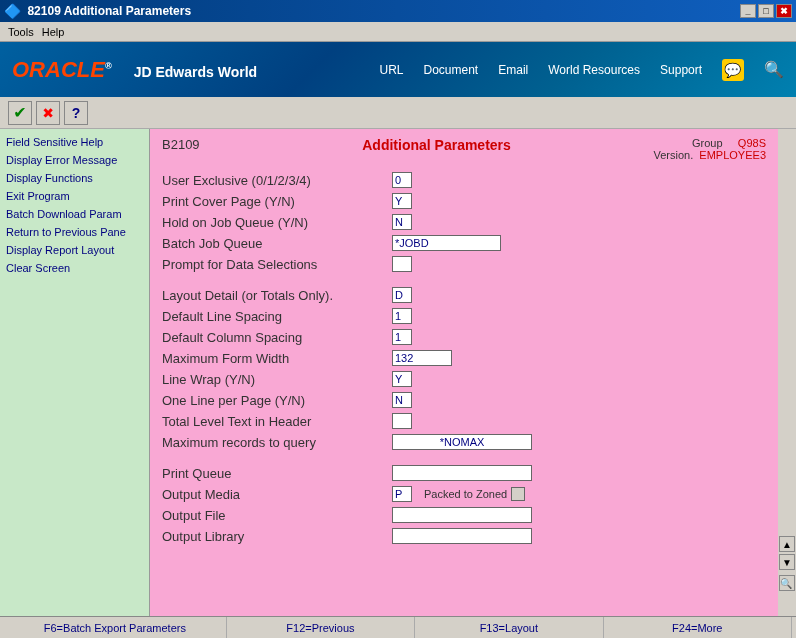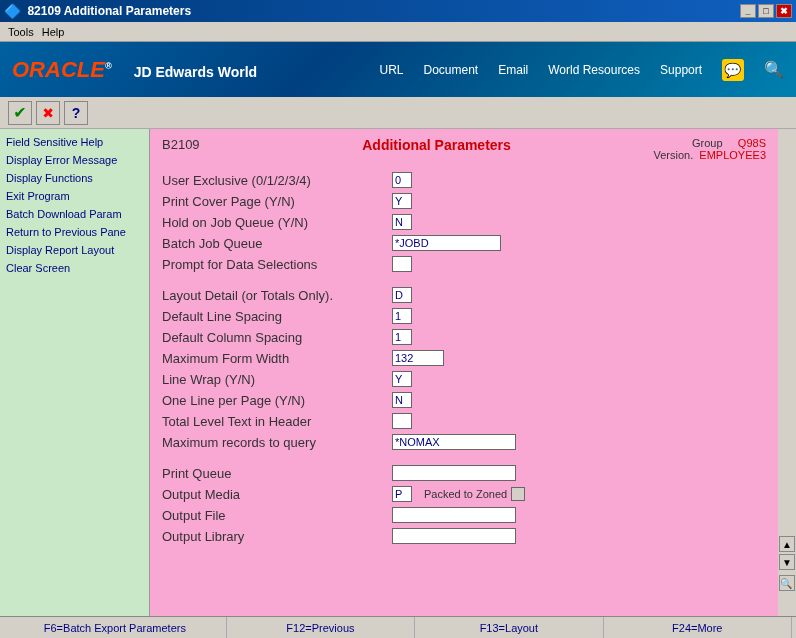--- a/index.html
+++ b/index.html
@@ -127,23 +127,23 @@
     }
     .field-input {
       border: 1px solid #666;
       background: white;
       height: 16px;
       font-size: 11px;
       padding: 1px 2px;
       color: #000080;
     }
     .field-input-sm { width: 20px; }
-    .field-input-md { width: 52px; }
+    .field-input-md { width: 60px; }
     .field-input-lg { width: 109px; }
-    .field-input-xl { width: 124px; }
+    .field-input-xl { width: 140px; text-align: center; }
 
     .form-section-gap { height: 10px; }
 
     .packed-label { margin-left: 12px; font-size: 11px; color: #333; }
     .packed-checkbox {
       width: 14px; height: 14px;
       border: 1px solid #666;
       background: #d4d0c8;
       margin-left: 4px;
     }

